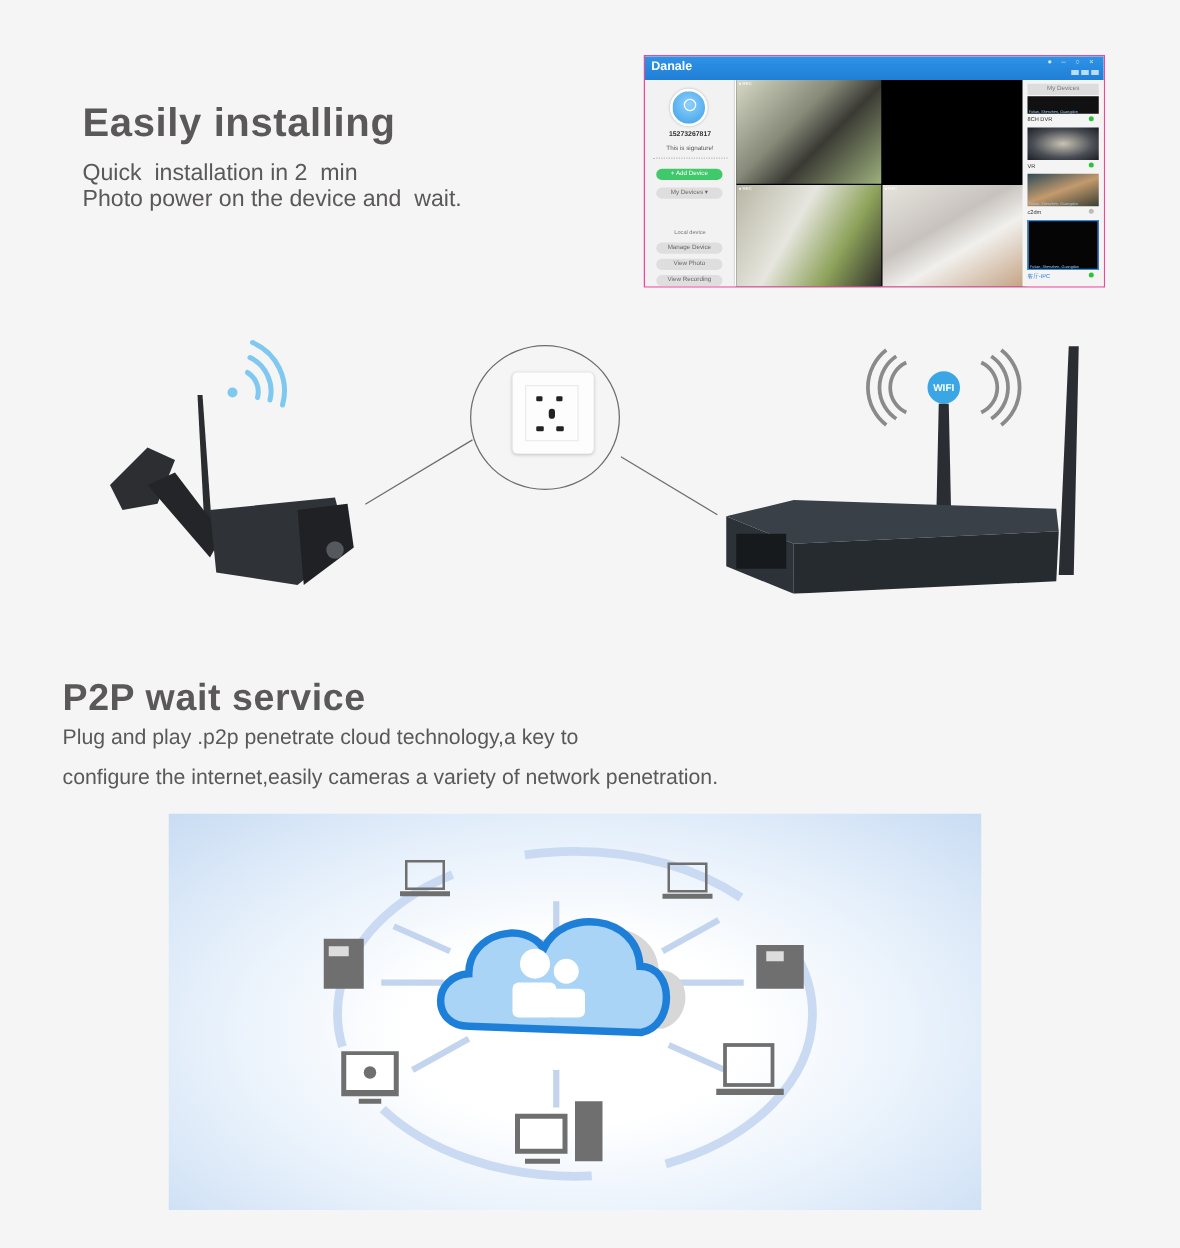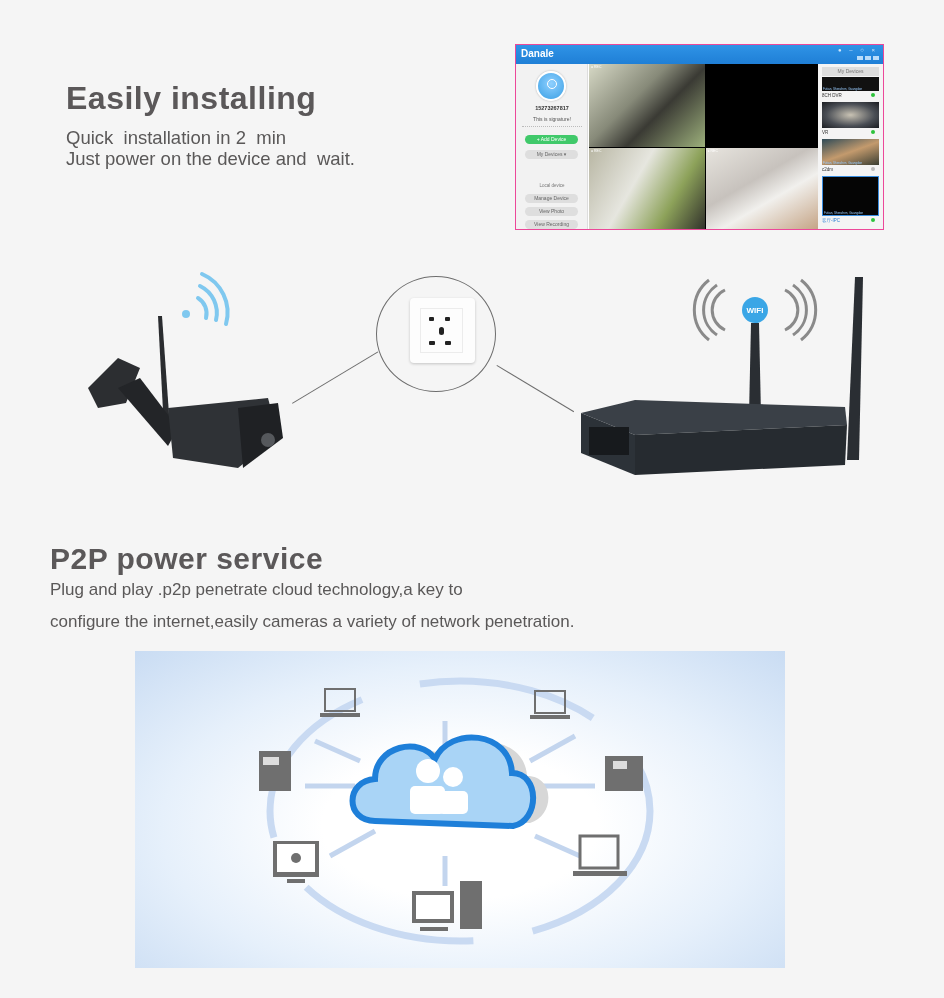--- a/index.html
+++ b/index.html
@@ -52,21 +52,21 @@
 
   .section-title2 { left: 50px; top: 542px; font-size: 30px; }
   .p2p-line { position: absolute; left: 50px; font-size: 17px; color: #5a5858; }
 
   .cloud-panel { position: absolute; left: 135px; top: 651px; width: 650px; height: 317px; background: radial-gradient(ellipse at 50% 55%, #ffffff 30%, #e6f0fb 65%, #c9dcf3 100%); overflow: hidden; }
 </style>
 </head>
 <body>
 
 <div class="h1 install-title">Easily installing</div>
-<div class="install-lines"><div>Quick  installation in 2  min</div><div>Just power on the device and  wait.</div></div>
+<div class="install-lines"><div>Quick  installation in 2  min</div><div>Photo power on the device and  wait.</div></div>
 
 <div class="app">
   <div class="app-title">
     <span class="name">Danale</span>
     <span class="winctl">● – ○ ×</span>
     <div class="views">
         <span></span>
         <span></span>
         <span></span>
       </div>
@@ -164,21 +164,21 @@
   <circle cx="180" cy="35" r="13" fill="#3aa6e6"></circle>
   <text x="180" y="38" font-size="8" fill="#fff" text-anchor="middle" font-weight="bold" font-family="Liberation Sans, sans-serif">WIFI</text>
   <polygon points="176,48 184,48 186,140 174,140" fill="#2a2e33"></polygon>
   <polygon points="280,2 288,2 284,185 272,185" fill="#2a2e33"></polygon>
   <polygon points="6,138 60,125 270,132 272,150 60,160" fill="#3a4047"></polygon>
   <polygon points="6,138 60,160 60,200 6,178" fill="#2c3238"></polygon>
   <polygon points="60,160 272,150 270,190 60,200" fill="#262b30"></polygon>
   <rect x="14" y="152" width="40" height="28" fill="#171a1d"></rect>
 </svg>
 
-<div class="h1 section-title2">P2P  power service</div>
+<div class="h1 section-title2">P2P  wait service</div>
 <div class="p2p-line" style="top:580px">Plug and play .p2p penetrate cloud technology,a key to</div>
 <div class="p2p-line" style="top:612px">configure the internet,easily cameras a variety of network penetration.</div>
 
 <div class="cloud-panel">
   <svg width="650" height="317">
     <ellipse cx="325" cy="160" rx="190" ry="130" fill="none" stroke="#c9daf2" stroke-width="7" stroke-dasharray="180 60"></ellipse>
     <g stroke="#c3d5ee" stroke-width="5" fill="#c3d5ee">
       <line x1="180" y1="90" x2="225" y2="110"></line>
         <line x1="310" y1="70" x2="310" y2="95"></line>
       <line x1="395" y1="110" x2="440" y2="85"></line>

